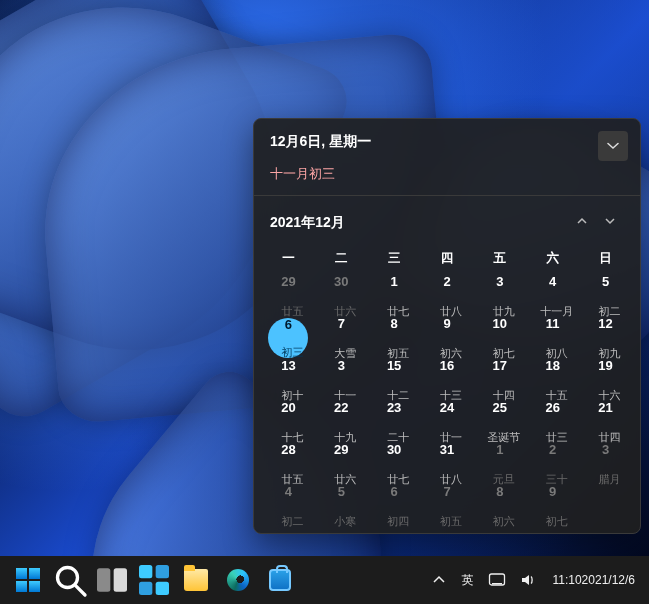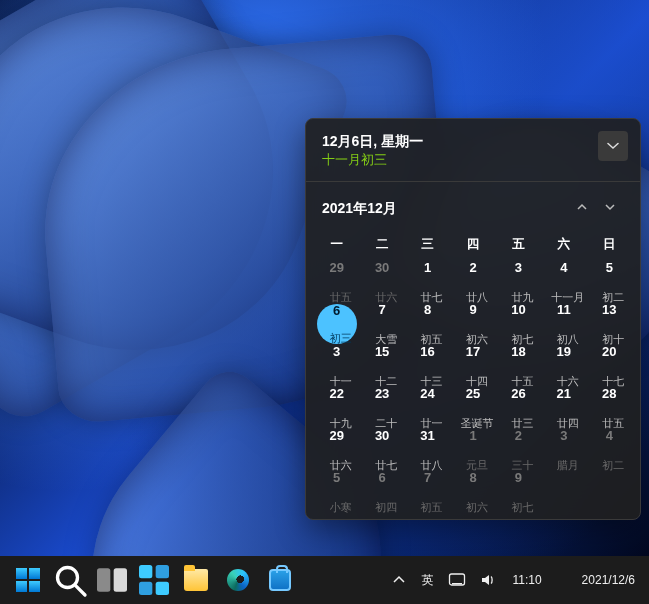--- a/index.html
+++ b/index.html
@@ -21,28 +21,28 @@
     box-shadow: inset 0 0 40px rgba(0,0,40,.5), 0 0 30px rgba(0,0,0,.3);
     transform-origin: 100% 100%;
   }
   .p1 { width:380px; height:360px; left:-40px; top:-120px; transform: rotate(-30deg); }
   .p2 { width:360px; height:340px; left:-120px; top:60px;  transform: rotate(20deg); }
   .p3 { width:400px; height:360px; left:60px;  top:30px;   transform: rotate(-5deg); }
   .p4 { width:300px; height:280px; left:140px; top:260px;  transform: rotate(-50deg); }
   .p5 { width:260px; height:240px; left:340px; top:180px;  transform: rotate(30deg); }
 
   
-  .flyout { position: absolute; right: 8px; top: 118px; width: 336px;
+  .flyout { position: absolute; right: 8px; top: 118px; width: 388px;
     background: rgba(32,32,32,.92); border: 1px solid #3a3a3a; border-radius: 8px;
     color: #fff; backdrop-filter: blur(20px); box-shadow: 0 10px 30px rgba(0,0,0,.4);
     padding-bottom: 6px;
   }
   .fly-head { padding: 14px 16px 12px 16px; border-bottom: 1px solid #3a3a3a; position: relative; }
   .fly-head .line1 { font-size: 14px; font-weight: 600; }
-  .fly-head .line2 { font-size: 13px; color: #84cc16; margin-top: 0; }
+  .fly-head .line2 { font-size: 13px; color: #fca5a5; margin-top: 14px; }
   .collapse-btn { position: absolute; right: 12px; top: 12px; width: 30px; height: 30px;
     border-radius: 4px; background: #3a3a3a; display:flex; align-items:center; justify-content:center;
     color:#ddd; font-size: 10px; cursor: pointer; }
   .collapse-btn svg { width:12px; height:12px; fill:#ddd; }
 
   .month-row { display:flex; align-items:flex-end; padding: 14px 16px 8px 16px; }
   .month-label { font-size: 14px; font-weight: 600; flex: 1; }
   .nav-btn { width: 28px; height: 22px; display:flex; align-items:center; justify-content:center;
     color:#bbb; cursor:pointer; font-size:10px; border-radius:4px; }
 
@@ -63,21 +63,21 @@
   
   .taskbar { position:absolute; left:0; right:0; bottom:0; height:48px; background:#1c1c1c;
     display:flex; align-items:center; padding:0 8px; }
   .tb-left { display:flex; gap:2px; }
   .tb-btn { width:40px; height:40px; display:flex; align-items:center; justify-content:center;
     border-radius:4px; cursor:pointer; }
   .tb-spacer { flex:1; }
   .tb-right { display:flex; align-items:center; gap:6px; color:#eee; }
   .tray-item { min-width:22px; height:40px; display:flex; align-items:center; justify-content:center;
     padding:0 4px; cursor:pointer; border-radius:4px; font-size:12px; }
-  .clock { text-align:right; line-height:1.2; font-size:12px; padding:0 6px 0 4px; cursor:pointer;gap:40px; }
+  .clock { text-align:right; line-height:1.2; font-size:12px; padding:0 6px 0 4px; cursor:pointer; }
 
   
   .ico-start { width:24px; height:24px; display:grid; grid-template-columns:1fr 1fr; grid-template-rows:1fr 1fr; gap:2px; }
   .ico-start div { background:linear-gradient(#3ecbff,#0078d4); }
   .ico-folder { width:24px; height:22px; background:linear-gradient(#ffe9a6,#ffc436);
     border-radius:2px 2px 3px 3px; position:relative; }
   .ico-folder::before { content:""; position:absolute; left:0; top:-4px; width:11px; height:6px;
     background:#ffc436; border-radius:2px 2px 0 0; }
   .ico-edge { width:22px; height:22px; border-radius:50%;
     background: conic-gradient(from 200deg, #0b6b5f, #39d0b6 120deg, #2bc3ff 200deg, #0b63c7 300deg, #0b6b5f);
@@ -181,20 +181,24 @@
       </div>
       <div class="cell in">
         <div class="num">10</div>
         <div class="sub">初七</div>
       </div>
       <div class="cell in">
         <div class="num">11</div>
         <div class="sub">初八</div>
       </div>
       <div class="cell in">
+        <div class="num">12</div>
+        <div class="sub">初九</div>
+      </div>
+      <div class="cell in">
         <div class="num">13</div>
         <div class="sub">初十</div>
       </div>
       <div class="cell in">
         <div class="num">3</div>
         <div class="sub">十一</div>
       </div>
       <div class="cell in">
         <div class="num">15</div>
         <div class="sub">十二</div>

